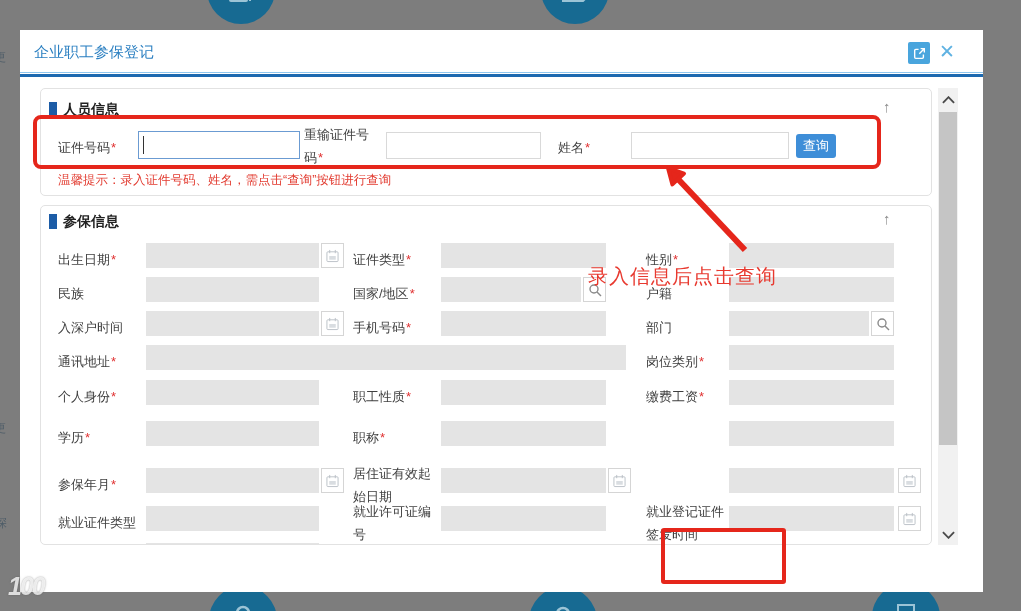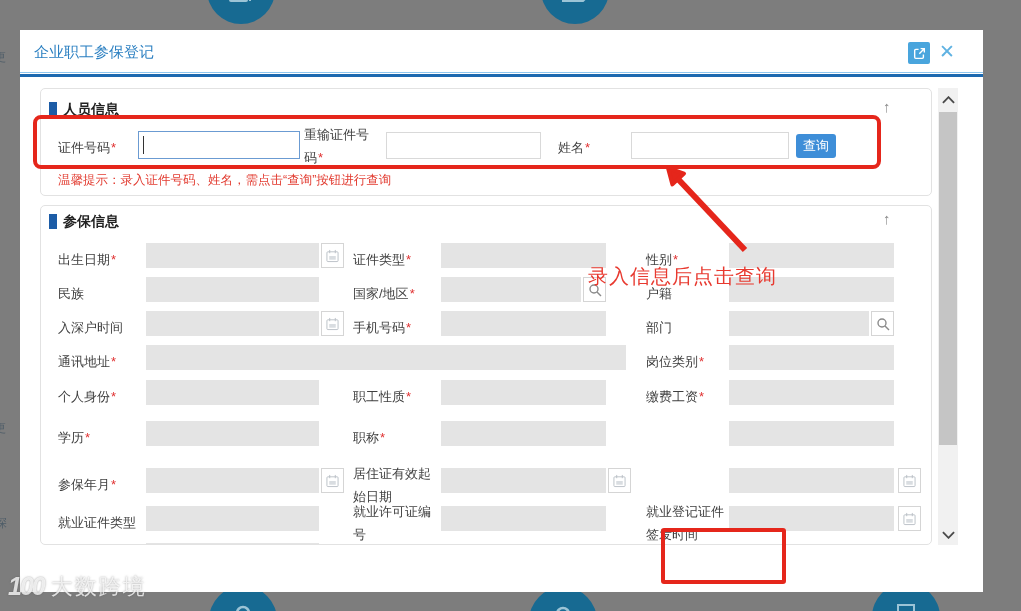--- a/index.html
+++ b/index.html
@@ -271,14 +271,13 @@
   <svg class="arrow-svg" style="left:630px;top:128px" width="110" height="100" viewBox="0 0 110 100">
     <line x1="95" y1="92" x2="28" y2="21" stroke="#e5261b" stroke-width="6"></line>
     <polygon points="18,10 22.4,26.4 34,15.6 18,10" fill="#e5261b" stroke="#e5261b" stroke-width="4" stroke-linejoin="round"></polygon>
   </svg>
   <div class="note" style="left:568px;top:233px">录入信息后点击查询</div>
 
 </div>
 
 <div class="watermark">
   <span class="wm-logo">100</span>
-  <span class="wm-text">大数跨境</span>
 </div>
 
 </body></html>

